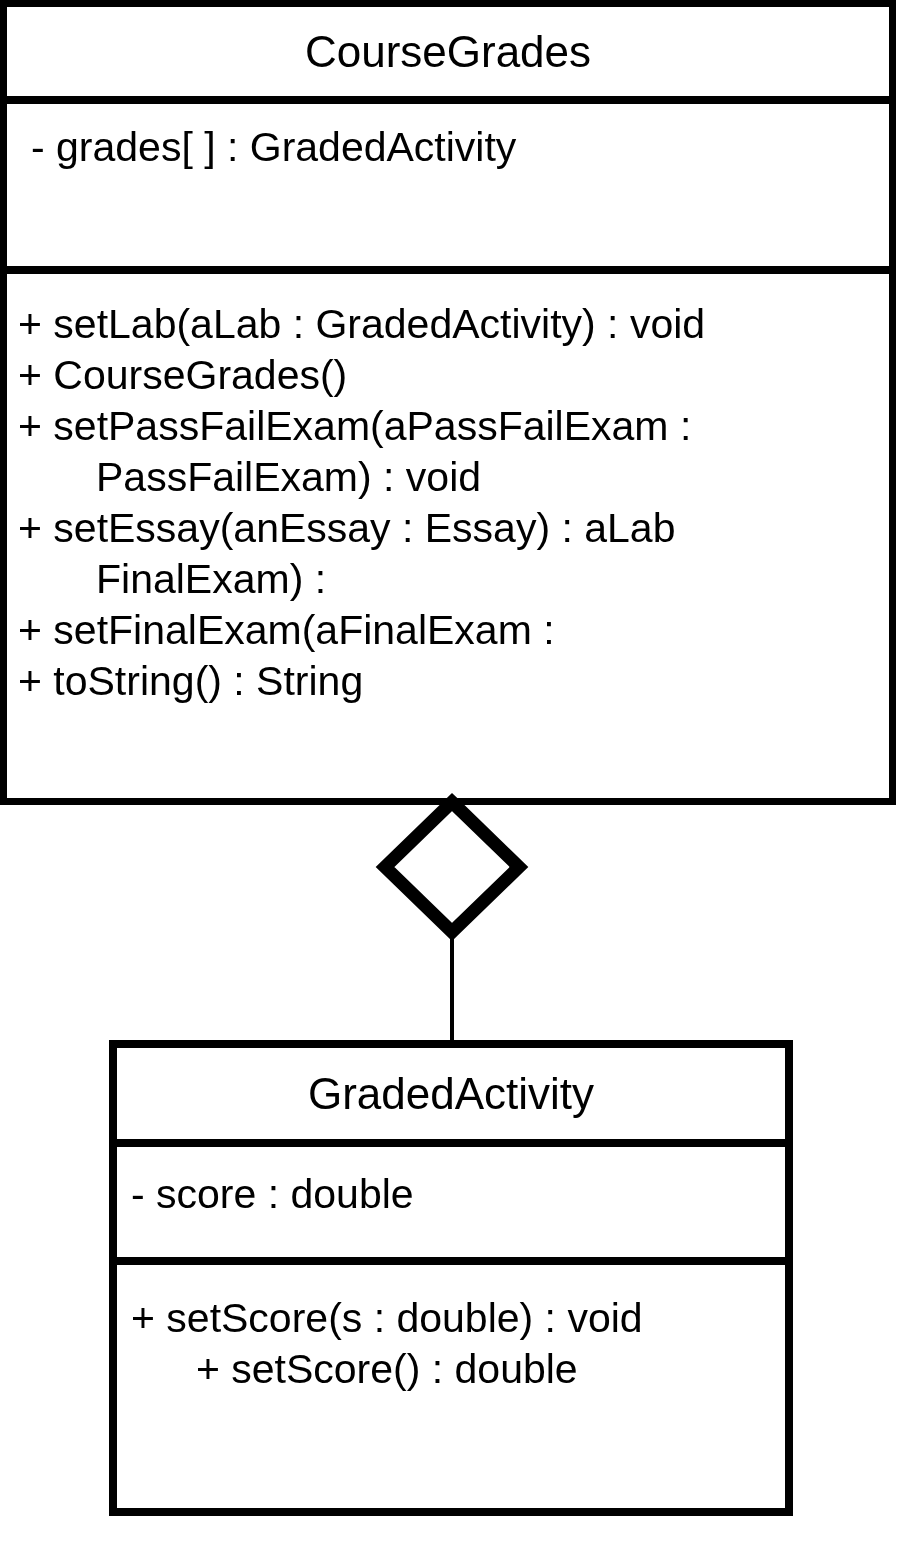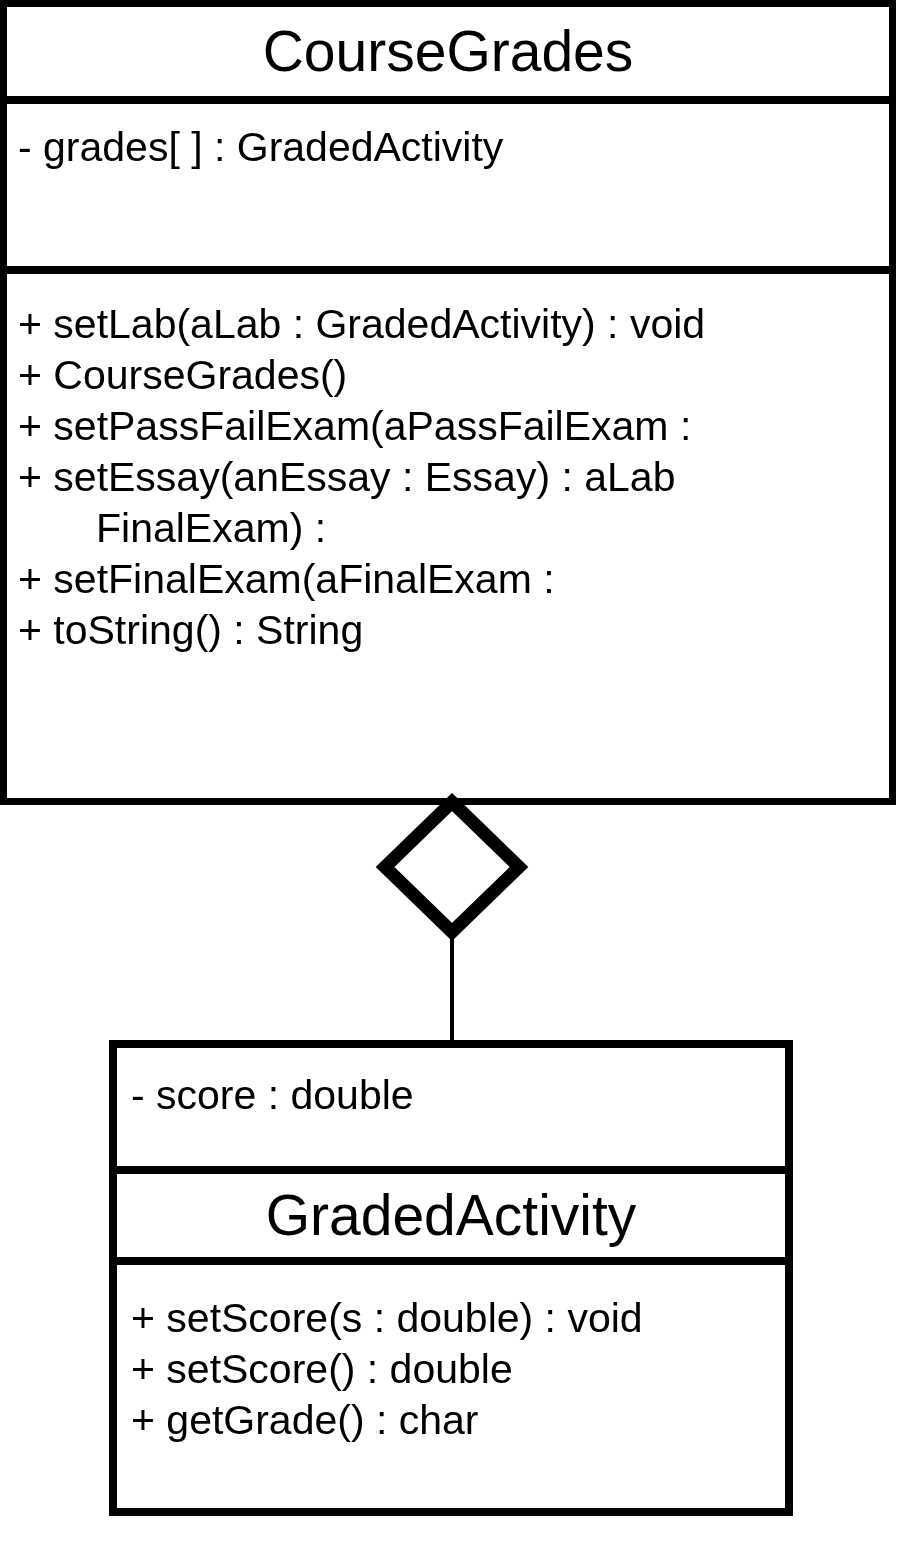--- a/index.html
+++ b/index.html
@@ -36,21 +36,21 @@
   .uml-compartment {
     box-sizing: border-box;
     background: #ffffff;
     position: relative;
   }
   .uml-compartment + .uml-compartment {
     border-top: 8px solid #000000;
   }
   .uml-name {
     text-align: center;
-    font-size: 57px;
+    font-size: 44px;
     line-height: 1.0;
     letter-spacing: 0px;
     display: flex;
     align-items: center;
     justify-content: center;
   }
   .uml-members {
     font-size: 41px;
     line-height: 1.0;
     padding: 0;
@@ -80,21 +80,21 @@
   }
   #cg-methods-compartment {
     flex: 1 1 auto;
     border-top-width: 8px;
   }
   #cg-attrs-list {
     position: absolute;
     left: 11px;
     top: 23px;
   }
-  #cg-attrs-list .member-line { margin-bottom: 9px; }
+  #cg-attrs-list .member-line { margin-bottom: 9px; margin-left: 13px; }
   #cg-methods-list {
     position: absolute;
     left: 11px;
     top: 30px;
   }
   #cg-methods-list .member-line { margin-bottom: 10px; }
   #cg-methods-list .member-line.indent { padding-left: 78px; }
 
   
   #graded-activity {
@@ -116,21 +116,21 @@
   #ga-attrs-list {
     position: absolute;
     left: 14px;
     top: 27px;
   }
   #ga-methods-list {
     position: absolute;
     left: 14px;
     top: 33px;
   }
-  #ga-methods-list .member-line { margin-bottom: 10px; }
+  #ga-methods-list .member-line { margin-bottom: 10px; text-align: center; }
 
   
   #aggregation-connector {
     position: absolute;
     left: 0;
     top: 790px;
     width: 904px;
     height: 260px;
     pointer-events: none;
   }
@@ -150,49 +150,49 @@
       <div class="uml-members" id="cg-attrs-list">
         <span class="member-line">- grades[ ] : GradedActivity</span>
       </div>
     </div>
 
     <div class="uml-compartment" id="cg-methods-compartment">
       <div class="uml-members" id="cg-methods-list">
         <span class="member-line">+ setLab(aLab : GradedActivity) : void</span>
         <span class="member-line">+ CourseGrades()</span>
         <span class="member-line">+ setPassFailExam(aPassFailExam :</span>
+        <span class="member-line indent">PassFailExam) : void</span>
         <span class="member-line">+ setEssay(anEssay : Essay) : aLab</span>
         <span class="member-line indent">FinalExam) :</span>
         <span class="member-line">+ setFinalExam(aFinalExam :</span>
         <span class="member-line">+ toString() : String</span>
       </div>
     </div>
   </div>
 
   <svg id="aggregation-connector" viewBox="0 0 904 260">
 
     <polygon points="452,12 519,77 452,142 385,77" fill="#ffffff" stroke="#000000" stroke-width="13" stroke-linejoin="miter"></polygon>
 
     <line x1="452" y1="142" x2="452" y2="252" stroke="#000000" stroke-width="4"></line>
   </svg>
 
   <div class="uml-class" id="graded-activity">
 
+    <div class="uml-compartment uml-name" id="ga-name-compartment">
+      <span>GradedActivity</span>
+    </div>
+
     <div class="uml-compartment" id="ga-attrs-compartment">
       <div class="uml-members" id="ga-attrs-list">
         <span class="member-line">- score : double</span>
       </div>
     </div>
 
-    <div class="uml-compartment uml-name" id="ga-name-compartment">
-      <span>GradedActivity</span>
-    </div>
-
     <div class="uml-compartment" id="ga-methods-compartment">
       <div class="uml-members" id="ga-methods-list">
         <span class="member-line">+ setScore(s : double) : void</span>
         <span class="member-line">+ setScore() : double</span>
-        <span class="member-line">+ getGrade() : char</span>
       </div>
     </div>
   </div>
 
 </div>
 
 </body></html>

